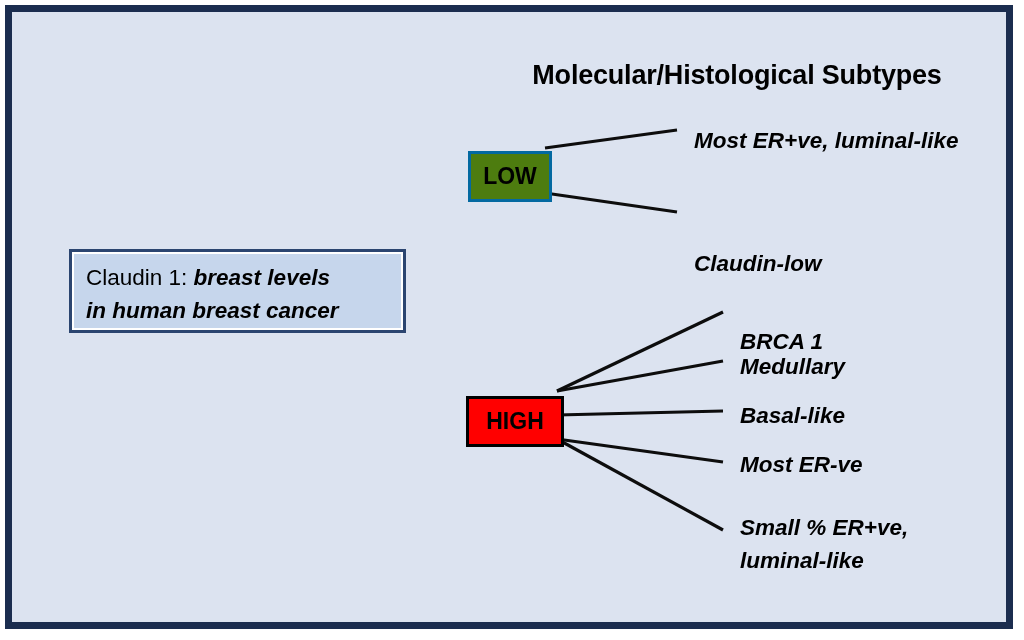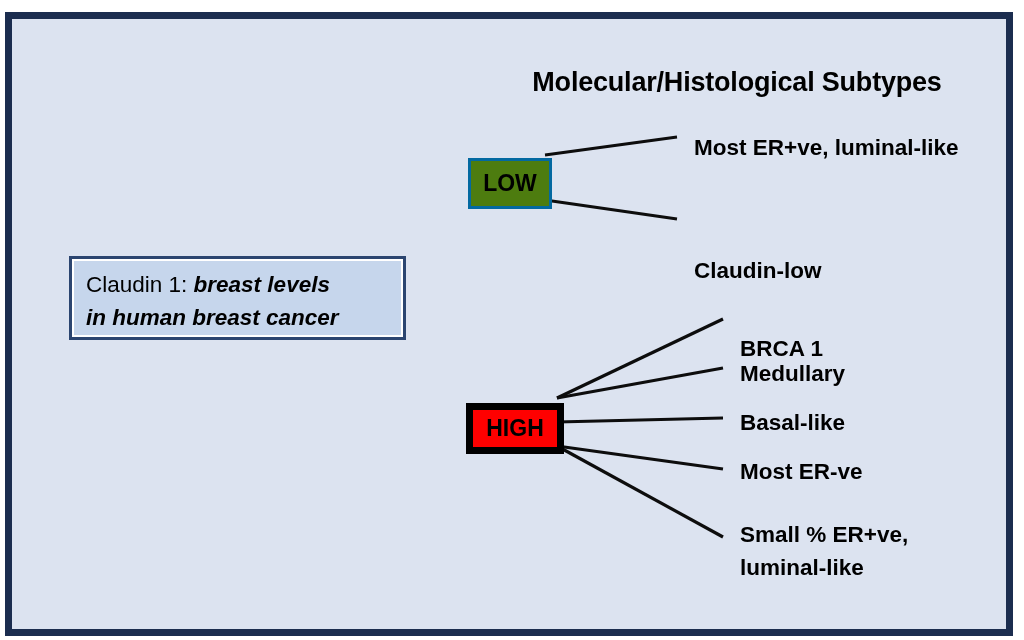--- a/index.html
+++ b/index.html
@@ -11,21 +11,21 @@
     width: 1024px;
     height: 640px;
     font-family: "Liberation Sans", sans-serif;
     overflow: hidden;
   }
 
   
   #slide {
     position: absolute;
     left: 5px;
-    top: 12px;
+    top: 5px;
     width: 1008px;   
     height: 624px;
     box-sizing: border-box;
     border: 7px solid #1b2d4f;
     background: #dce3f0;
   }
 
   
   #title {
     position: absolute;
@@ -81,21 +81,21 @@
     height: 51px;
     background: #4d7c0f;
     border: 3px solid #0369a1;
   }
   #high-box {
     left: 454px;
     top: 384px;
     width: 98px;
     height: 51px;
     background: #ff0000;
-    border: 7px solid #000000;
+    border: 3px solid #000000;
   }
 
   
   #connectors {
     position: absolute;
     left: 0;
     top: 0;
     width: 1008px;
     height: 624px;
     pointer-events: none;
@@ -105,20 +105,21 @@
     stroke: #0d0d0d;
     stroke-width: 3.2;
     stroke-linecap: butt;
   }
 
   
   .branch-label {
     position: absolute;
     font-size: 22.5px;
     font-weight: bold;
+    font-style: italic;
     color: #000000;
     white-space: nowrap;
     line-height: 33px;
     z-index: 2;
   }
   .branch-label.two-line { white-space: normal; width: 230px; margin-top: 12px; }
 </style>
 </head>
 <body>
 

